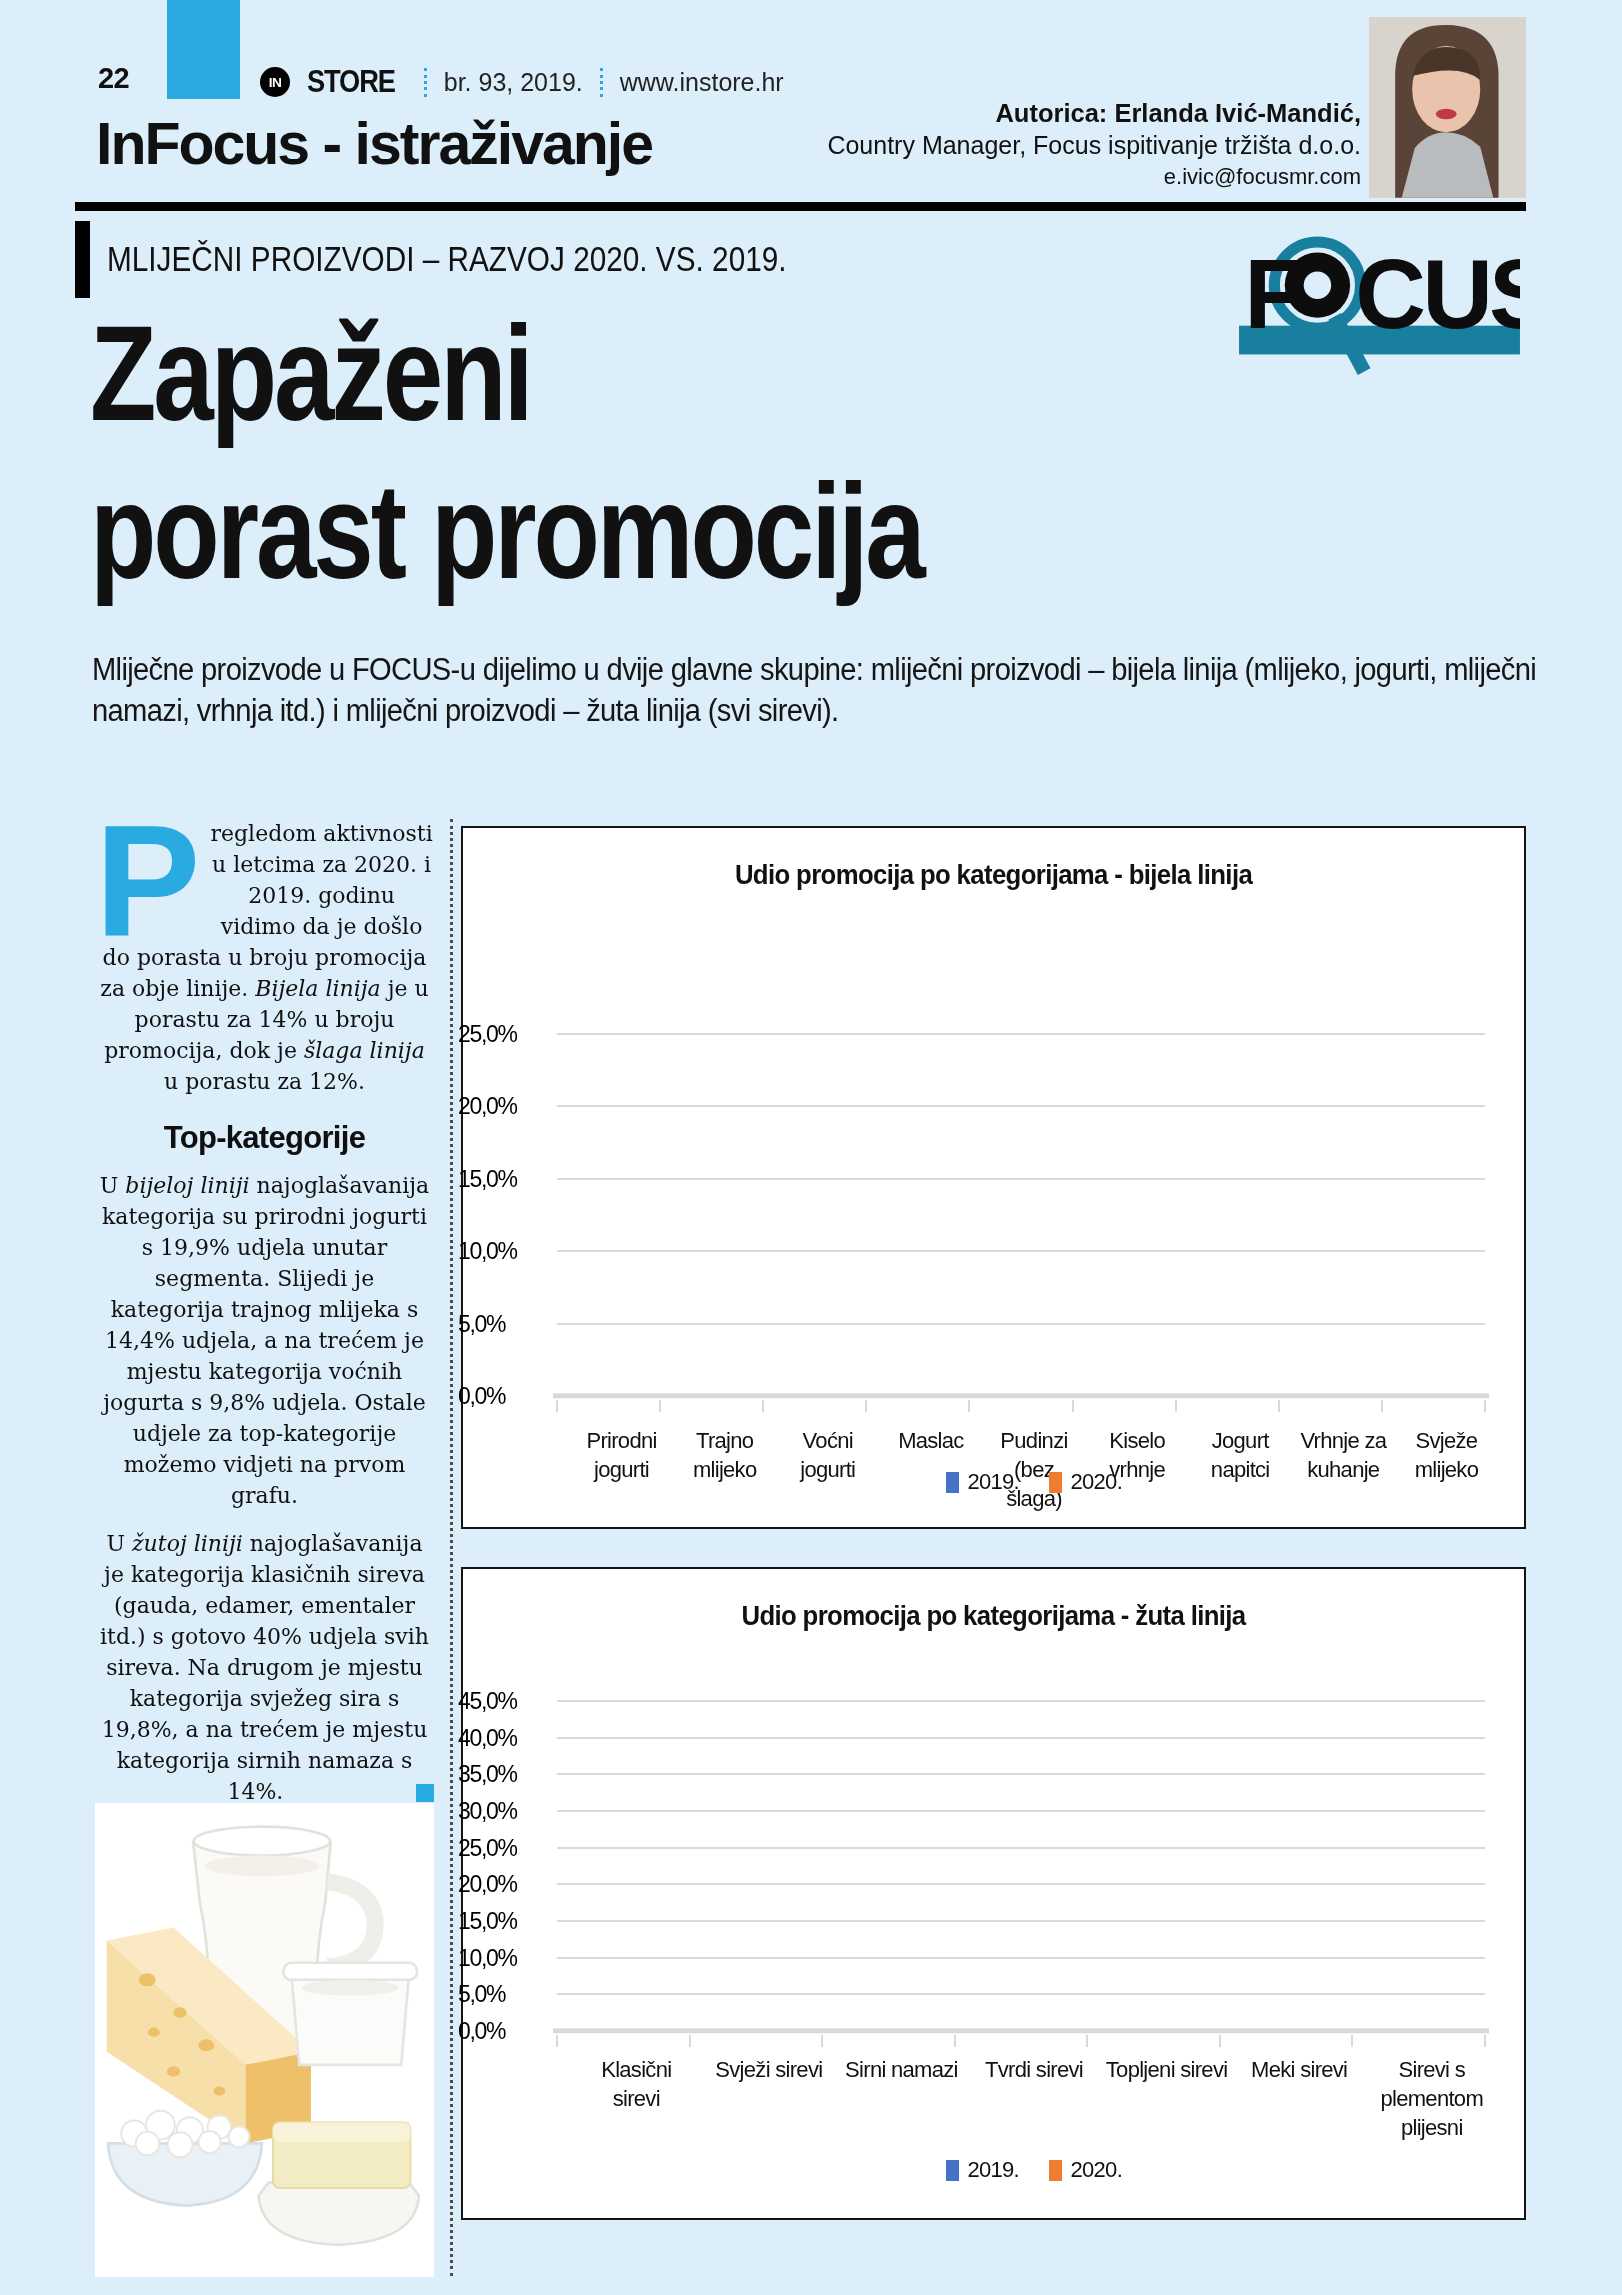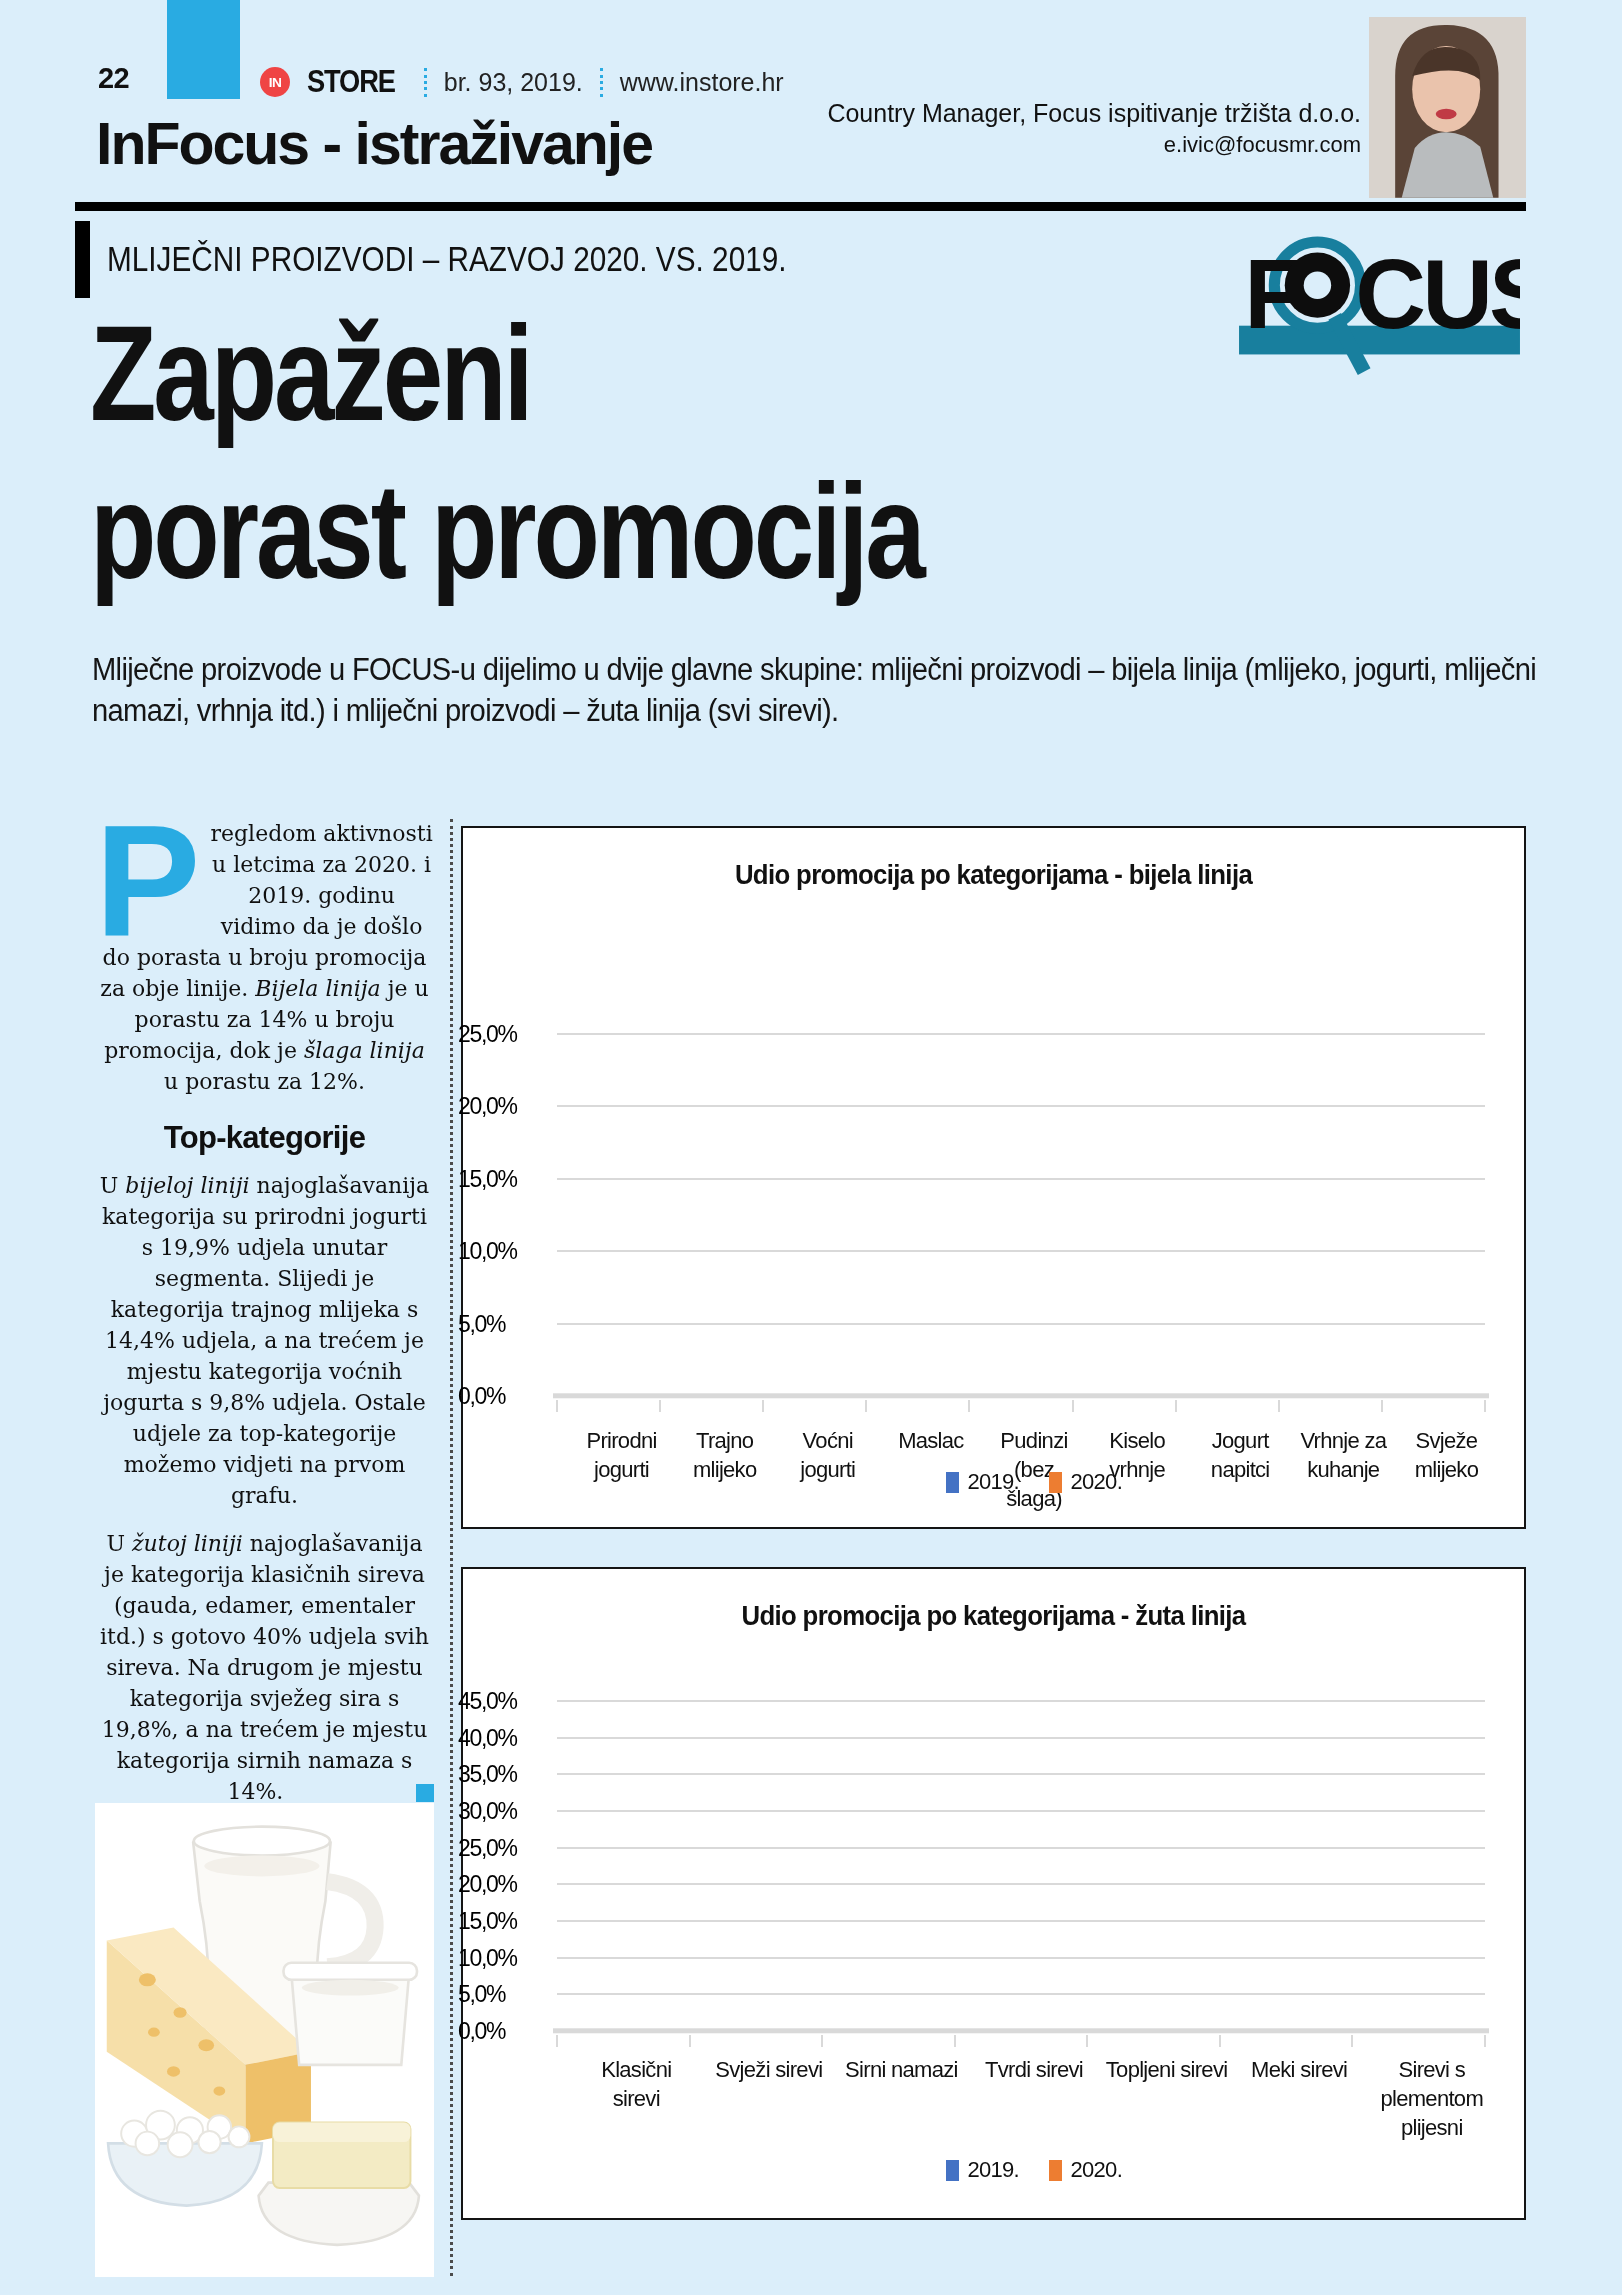--- a/index.html
+++ b/index.html
@@ -5,21 +5,21 @@
   html,body{margin:0;padding:0;}
   body{
     width:1623px;height:2295px;position:relative;overflow:hidden;
     background:#dbeefa;color:#111;
     font-family:"Liberation Sans",sans-serif;
   }
   
   .page-num{position:absolute;left:98px;top:62px;font-size:29px;font-weight:700;letter-spacing:-0.7px;}
   .cyan-block{position:absolute;left:167px;top:0;width:73px;height:99px;background:#29abe2;}
   .masthead{position:absolute;left:260px;top:64px;display:flex;align-items:center;gap:17px;}
-  .in-circle{width:30px;height:30px;border-radius:50%;background:#ef4444;color:#fff;display:flex;align-items:center;justify-content:center;font-size:13.7px;font-weight:900;letter-spacing:-0.7px;}
+  .in-circle{width:30px;height:30px;border-radius:50%;background:#000000;color:#fff;display:flex;align-items:center;justify-content:center;font-size:13.7px;font-weight:900;letter-spacing:-0.7px;}
   .brand{font-size:31px;font-weight:900;letter-spacing:-1.3px;transform:scaleX(.88);transform-origin:left center;}
   .mast-div{height:29px;border-left:3.3px dotted #29abe2;}
   .mast-txt{font-size:25px;color:#222;}
   .section-title{position:absolute;left:96px;top:110px;font-size:59px;font-weight:800;letter-spacing:-2px;}
   .author{position:absolute;left:733px;top:97px;width:628px;text-align:right;line-height:32px;}
   .author .a1{font-size:25.5px;font-weight:800;}
   .author .a2{font-size:25px;}
   .author .a3{font-size:22px;}
   .photo{position:absolute;left:1369px;top:17px;width:157px;height:181px;overflow:hidden;background:#d8d2cc;}
   .black-rule{position:absolute;left:75px;top:202px;width:1451px;height:8.5px;background:#000;}
@@ -77,20 +77,21 @@
   <span class="brand">STORE</span>
   <span class="mast-div"></span>
   <span class="mast-txt">br. 93, 2019.</span>
   <span class="mast-div"></span>
   <span class="mast-txt">www.instore.hr</span>
 </div>
 
 <div class="section-title">InFocus - istraživanje</div>
 
 <div class="author">
+  <div class="a1">Autorica: Erlanda Ivić-Mandić,</div>
   <div class="a2">Country Manager, Focus ispitivanje tržišta d.o.o.</div>
   <div class="a3">e.ivic@focusmr.com</div>
 </div>
 
 <div class="photo">
   <svg width="157" height="181" viewBox="0 0 240 276">
     <rect width="240" height="276" fill="#d9d3cd"></rect>
     <path d="M40 276 L40 90 Q40 10 120 12 Q200 14 198 95 L198 276 Z" fill="#5a4437"></path>
     <ellipse cx="118" cy="110" rx="52" ry="66" fill="#eac3ac"></ellipse>
     <path d="M66 90 Q80 40 126 46 Q172 52 170 96 Q140 70 66 90Z" fill="#4a3529"></path>

